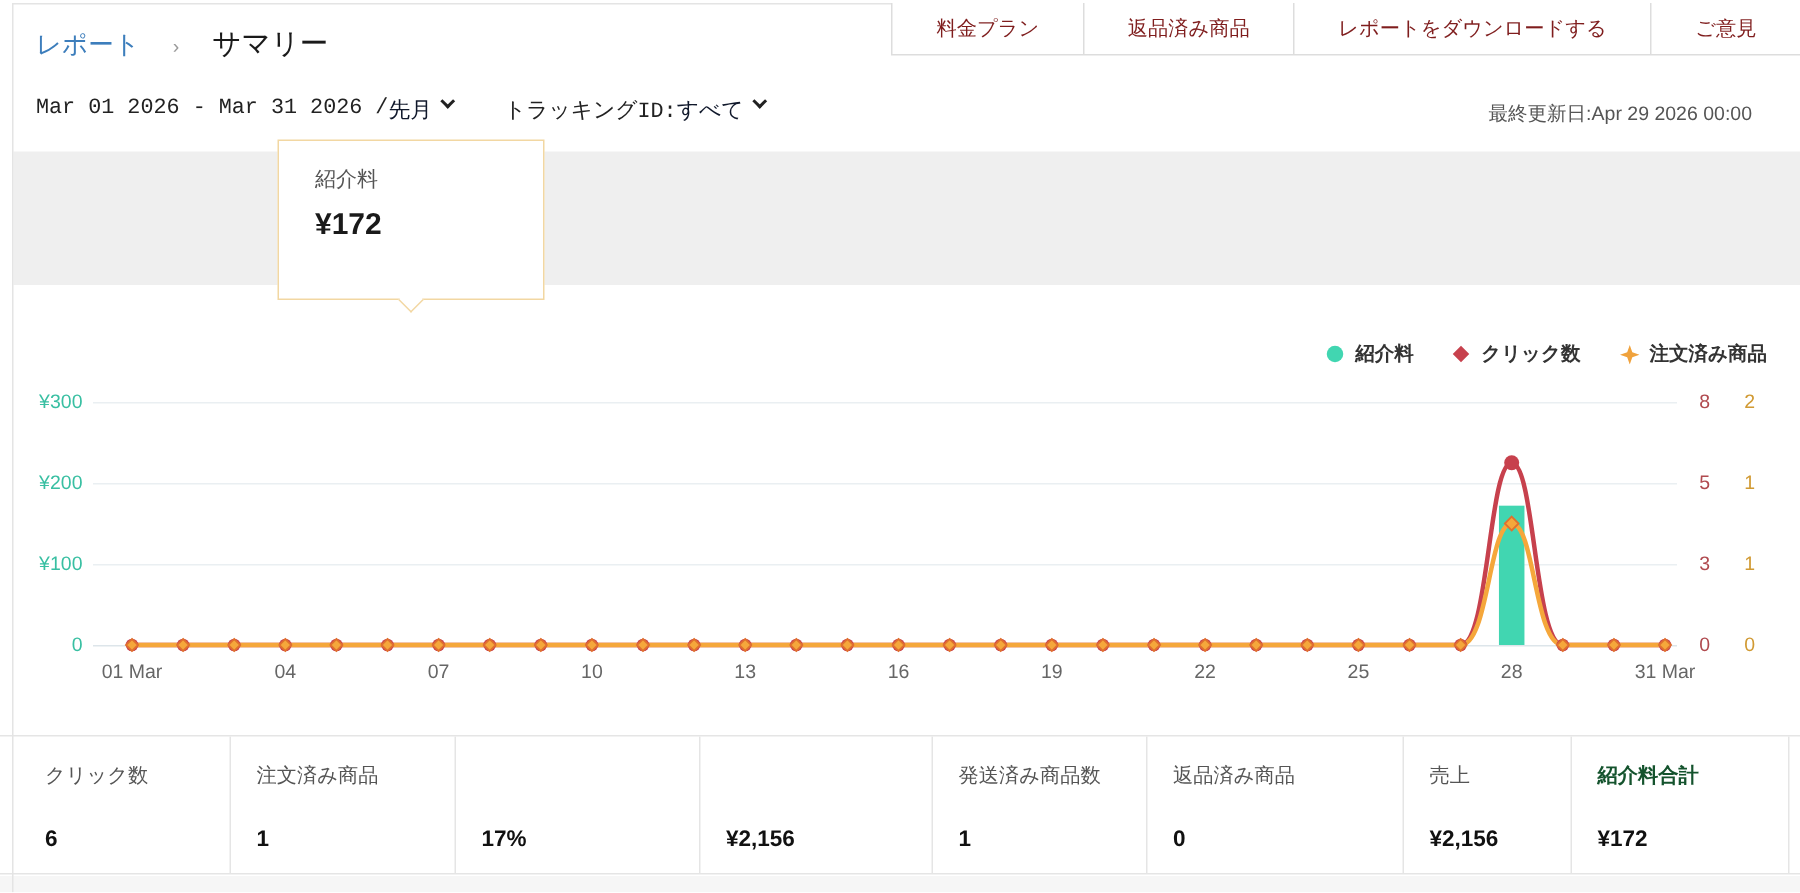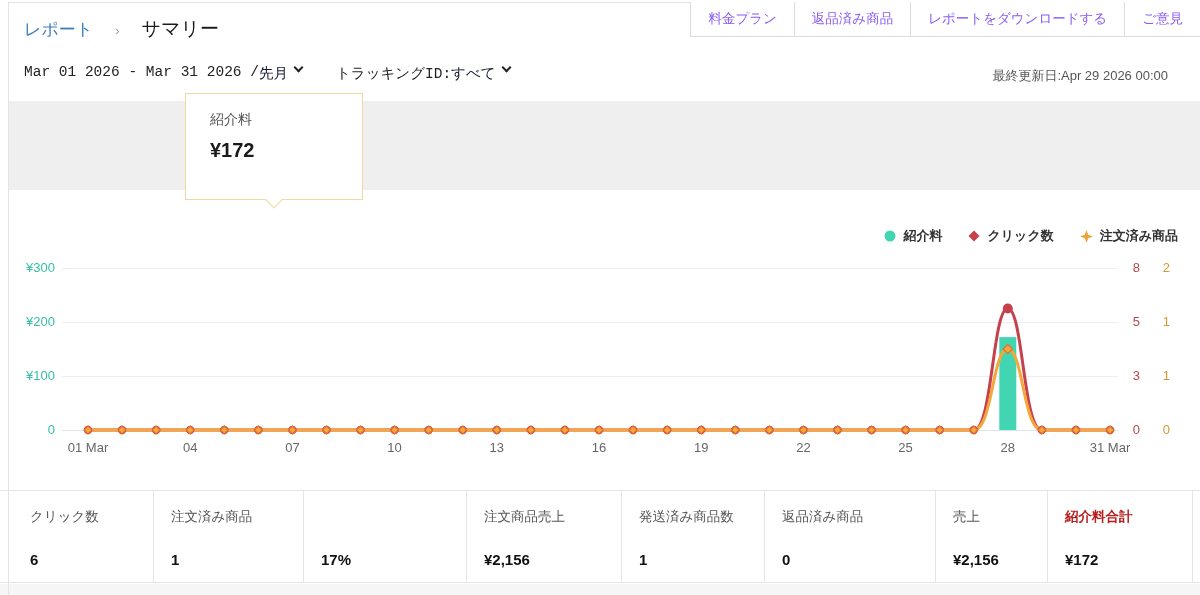--- a/index.html
+++ b/index.html
@@ -9,21 +9,21 @@
   .edge { position:absolute; left:8px; top:2px; right:0; bottom:0; border-left:1px solid #e4e4e4; border-top:1px solid #e4e4e4; pointer-events:none; z-index:5; }
 
   
   .breadcrumb { position:absolute; left:24px; top:16px; display:flex; align-items:baseline; gap:22px; }
   .bc-link { color:#3d7ebc; font-size:17px; cursor:pointer; }
   .bc-sep { color:#9a9a9a; font-size:13px; }
   .bc-current { color:#1a1a1a; font-size:19px; }
 
   
   .header-buttons { position:absolute; top:2px; right:0; display:flex; border-bottom:1px solid #ddd; background:#fff; z-index:6; }
-  .hbtn { font-size:13.5px; color:#8b5cf6; padding:0 17px; line-height:33px; height:34px; border-left:1px solid #ddd; background:#fff; cursor:pointer; white-space:nowrap; }
+  .hbtn { font-size:13.5px; color:#7f1d1d; padding:0 29px; line-height:33px; height:34px; border-left:1px solid #ddd; background:#fff; cursor:pointer; white-space:nowrap; }
 
   
   .filter-row { position:absolute; left:24px; top:64px; display:flex; font-size:14.5px; color:#222;font-family:Liberation Mono, monospace; }
   .blue { color:#0f172a; cursor:pointer; }
   .chev { display:inline-block; width:7px; height:7px; border-right:2px solid #222; border-bottom:2px solid #222; transform:rotate(45deg); margin-left:7px; margin-bottom:3px; }
   .filter-gap { width:34px; }
   .last-updated { position:absolute; right:32px; top:67px; font-size:13px; color:#555; }
 
   
   .tab-strip { position:absolute; left:9px; right:0; top:101px; height:89px; background:#efefef; }
@@ -42,21 +42,21 @@
   .legend { position:absolute; top:34px; right:22px; display:flex; gap:26px; align-items:center; }
   .legend-item { display:flex; align-items:center; gap:7px; font-size:13px; font-weight:bold; color:#333; }
   #chart-svg { position:absolute; left:0; top:0; }
   #chart-svg text { font-family:"Liberation Sans","DejaVu Sans",sans-serif; }
 
   
   .stats { position:absolute; left:0; top:490px; width:1200px; height:93px; display:flex; border-top:1px solid #e5e5e5; border-bottom:1px solid #e5e5e5; background:#fff; }
   .stat-cell { position:relative; height:100%; border-right:1px solid #e5e5e5; }
   .stat-label { font-size:13.5px; color:#555; padding-top:17px; padding-left:17px; white-space:nowrap; }
   .stat-cell.first .stat-label, .stat-cell.first .stat-value { padding-left:30px; }
-  .stat-label.bold { font-weight:bold; color:#b91c1c; }
+  .stat-label.bold { font-weight:bold; color:#14532d; }
   .stat-value { position:absolute; bottom:14px; left:0; padding-left:17px; font-size:15px; font-weight:bold; color:#111; }
   .bottom-strip { position:absolute; left:0; top:584px; width:1200px; height:11px; background:#f6f6f6; }
 </style>
 </head>
 <body>
 
 <div class="page">
   <div class="edge"></div>
 
   <div class="breadcrumb">
@@ -222,21 +222,20 @@
       <div class="stat-value">6</div>
     </div>
     <div class="stat-cell" style="width:150px">
       <div class="stat-label">注文済み商品</div>
       <div class="stat-value">1</div>
     </div>
     <div class="stat-cell" style="width:163px">
       <div class="stat-value">17%</div>
     </div>
     <div class="stat-cell" style="width:155px">
-      <div class="stat-label">注文商品売上</div>
       <div class="stat-value">¥2,156</div>
     </div>
     <div class="stat-cell" style="width:143px">
       <div class="stat-label">発送済み商品数</div>
       <div class="stat-value">1</div>
     </div>
     <div class="stat-cell" style="width:171px">
       <div class="stat-label">返品済み商品</div>
       <div class="stat-value">0</div>
     </div>

